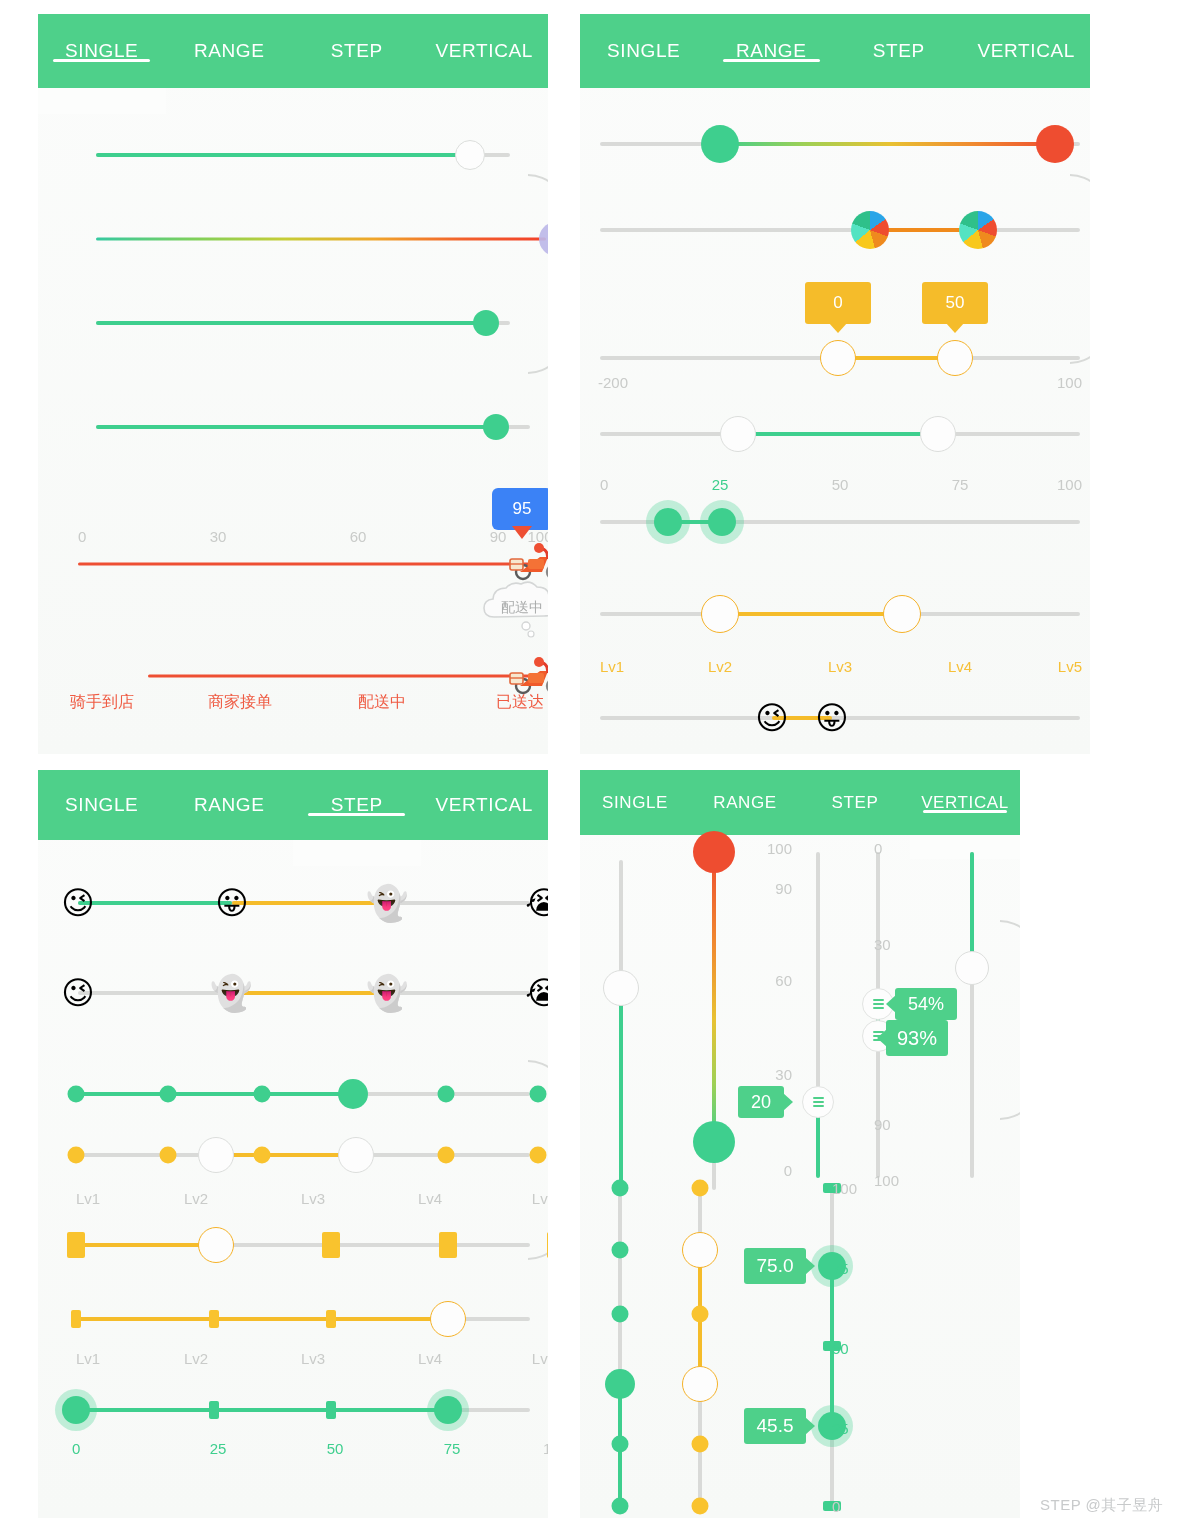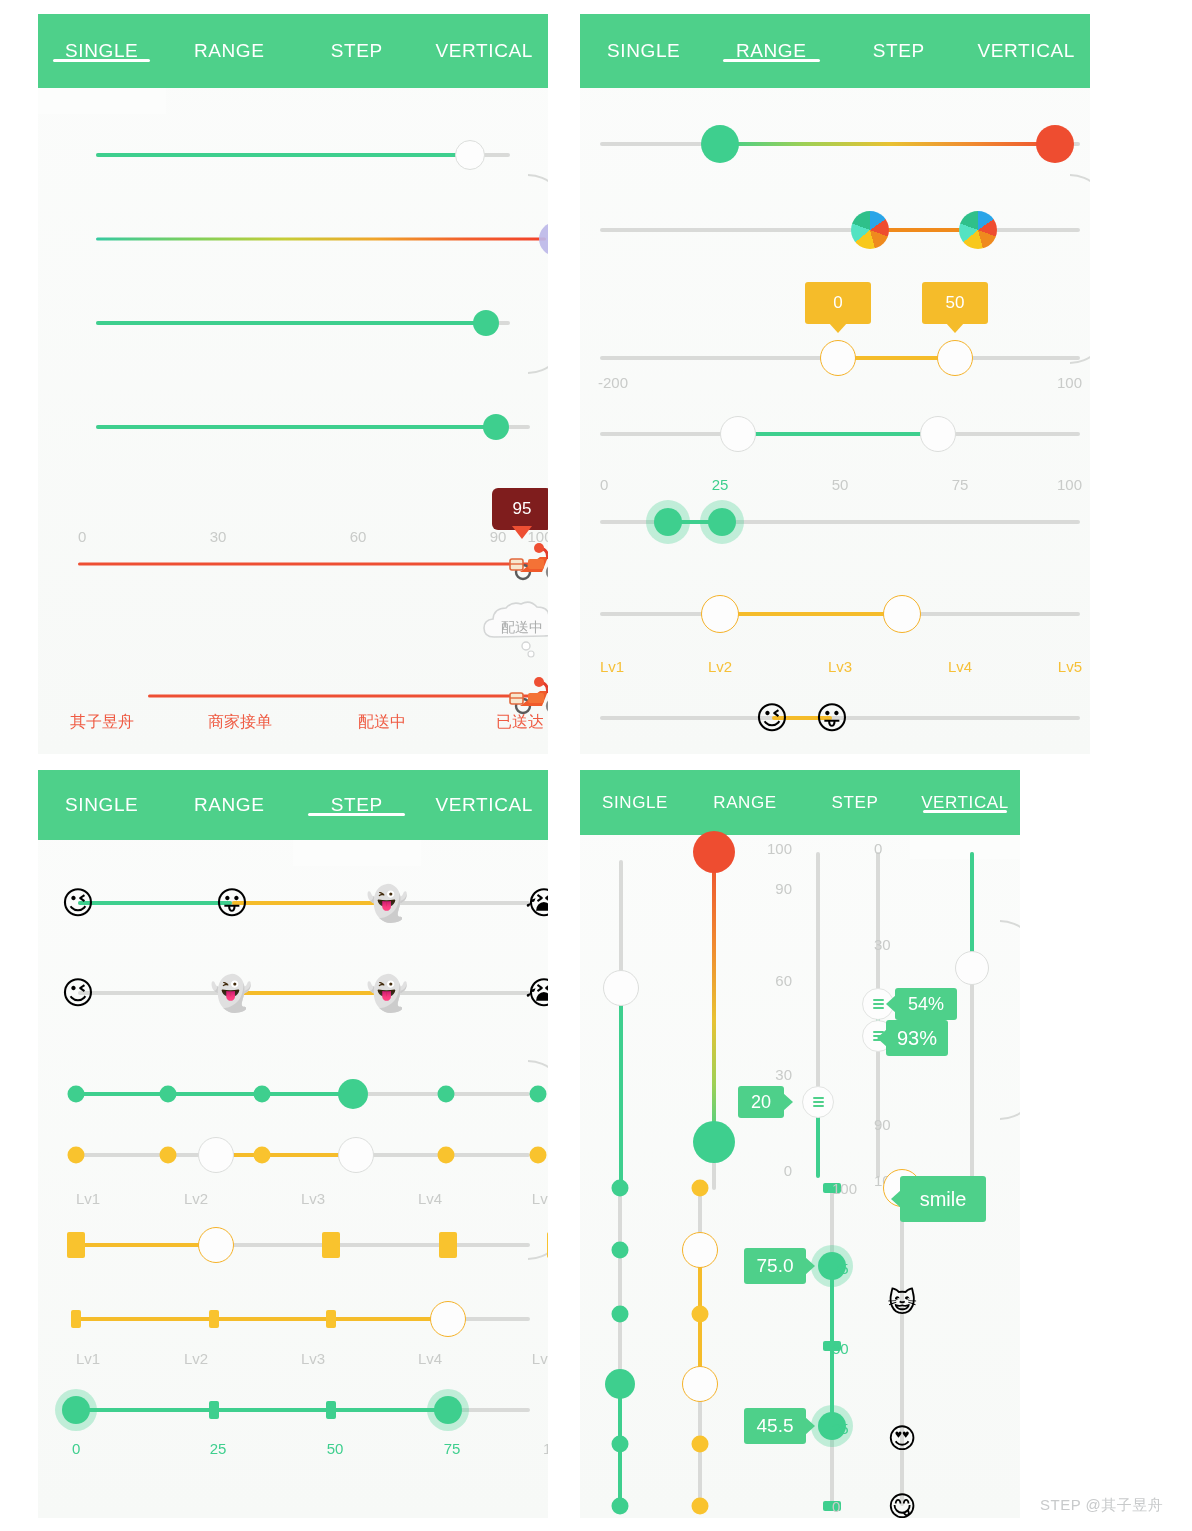--- a/index.html
+++ b/index.html
@@ -138,21 +138,21 @@
     position: absolute;
     color: #ffffff;
     display: flex;
     align-items: center;
     justify-content: center;
     font-size: 17px;
     border-radius: 3px;
     white-space: nowrap;
   }
   .tip.orange { background: #f5bc2a; }
-  .tip.red { background: #7f1d1d; border-radius: 6px; }
+  .tip.red { background: #3b82f6; border-radius: 6px; }
   .tip.green { background: #4ed08a; }
   .tip-arrow-down {
     position: absolute;
     left: 50%;
     bottom: -9px;
     transform: translateX(-50%);
     width: 0; height: 0;
     border-left: 10px solid transparent;
     border-right: 10px solid transparent;
   }
@@ -373,21 +373,21 @@
           <path d="M30 10 q6 -2 9 4 l1 6" stroke="#e33b2a" stroke-width="3" fill="none"></path>
           <circle cx="31" cy="9" r="5" fill="#ee4f33"></circle>
           <rect x="2" y="20" width="13" height="11" rx="2" fill="#f7e7cf" stroke="#e2683c" stroke-width="1.6"></rect>
           <path d="M2 25 h13" stroke="#e2683c" stroke-width="1.4"></path>
           <path d="M40 16 l8 -4" stroke="#8a8a8a" stroke-width="2.2"></path>
           <text x="40" y="31" font-size="10" fill="#ffffff" font-family="Liberation Sans, sans-serif">7</text>
         </svg>
       </div>
     </div>
 
-    <div class="slider" style="left:20px; top:640px; width:490px; height:90px;">
+    <div class="slider" style="left:20px; top:620px; width:490px; height:90px;">
       <div class="cloudtip" style="left:464px; top:-24px; width:92px; height:58px;">
         <svg width="92" height="58" viewBox="0 0 92 58">
           <path d="M18 36 q-10 0 -10 -9 q0 -8 9 -9 q1 -11 13 -11 q6 -7 15 -4 q9 -5 16 3 q12 0 12 10 q8 2 7 10 q-1 9 -12 9 z" fill="#fbfbfb" stroke="#d4d6d6" stroke-width="1.6"></path>
           <circle cx="50" cy="45" r="4" fill="#ffffff" stroke="#d4d6d6" stroke-width="1.4"></circle>
           <circle cx="55" cy="53" r="3" fill="#ffffff" stroke="#d4d6d6" stroke-width="1.2"></circle>
         </svg>
         <div class="ctext">配送中</div>
       </div>
       <div class="fill" style="left:90px; width:382px; top:42px; background:#ee4f33; height:3px;"></div>
       <div class="scooter" style="left:480px; top:42px;">
@@ -397,21 +397,21 @@
           <path d="M12 33 L34 33 L40 18 L32 18" fill="#f05a2a"></path>
           <rect x="20" y="20" width="16" height="10" rx="2" fill="#f47236"></rect>
           <path d="M30 10 q6 -2 9 4 l1 6" stroke="#e33b2a" stroke-width="3" fill="none"></path>
           <circle cx="31" cy="9" r="5" fill="#ee4f33"></circle>
           <rect x="2" y="20" width="13" height="11" rx="2" fill="#f7e7cf" stroke="#e2683c" stroke-width="1.6"></rect>
           <path d="M2 25 h13" stroke="#e2683c" stroke-width="1.4"></path>
           <path d="M40 16 l8 -4" stroke="#8a8a8a" stroke-width="2.2"></path>
           <text x="40" y="31" font-size="10" fill="#ffffff" font-family="Liberation Sans, sans-serif">7</text>
         </svg>
       </div>
-      <div class="scale red" style="left:12px; top:58px; font-size:16px;">其子昱舟</div>
+      <div class="scale red" style="left:12px; top:58px; font-size:16px;">骑手到店</div>
       <div class="scale red center" style="left:182px; top:58px; font-size:16px;">商家接单</div>
       <div class="scale red center" style="left:324px; top:58px; font-size:16px;">配送中</div>
       <div class="scale red center" style="left:462px; top:58px; font-size:16px;">已送达</div>
     </div>
   </div>
 
   <div class="panel" style="left:580px; top:14px; width:510px; height:740px;">
     <div class="panel-inner"></div>
 
     <div class="tabbar" style="height:74px;">
@@ -758,27 +758,16 @@
         <span>45.5</span>
         <div class="tip-arrow-right"></div>
       </div>
       <div class="vlabel" style="left:22px; top:0;">100</div>
       <div class="vlabel green" style="left:22px; top:80px;">75</div>
       <div class="vlabel green" style="left:22px; top:160px;">50</div>
       <div class="vlabel green" style="left:22px; top:240px;">25</div>
       <div class="vlabel" style="left:22px; top:318px;">0</div>
     </div>
 
-    <div class="slider" style="left:300px; top:418px; width:44px; height:320px;">
-      <div class="vtrack" style="top:0; height:318px; background:#d9dad8;"></div>
-      <div class="vthumb" style="top:0; width:38px; height:38px; background:#fdfdfd; border:1.6px solid #f5b229;"></div>
-      <div class="tip green" style="left:20px; top:-12px; width:86px; height:46px; font-size:20px;">
-        <span>smile</span>
-        <div class="tip-arrow-left"></div>
-      </div>
-      <div class="vdot" style="top:114px; width:34px; height:34px; background:transparent; font-size:28px; display:flex; align-items:center; justify-content:center;">😺</div>
-      <div class="vdot" style="top:250px; width:34px; height:34px; background:transparent; font-size:28px; display:flex; align-items:center; justify-content:center;">😍</div>
-      <div class="vdot" style="top:318px; width:34px; height:34px; background:transparent; font-size:28px; display:flex; align-items:center; justify-content:center;">😋</div>
-    </div>
   </div>
 
   <div class="watermark" style="left:1040px; top:1496px;">STEP @其子昱舟</div>
 </div>
 
 </body></html>

